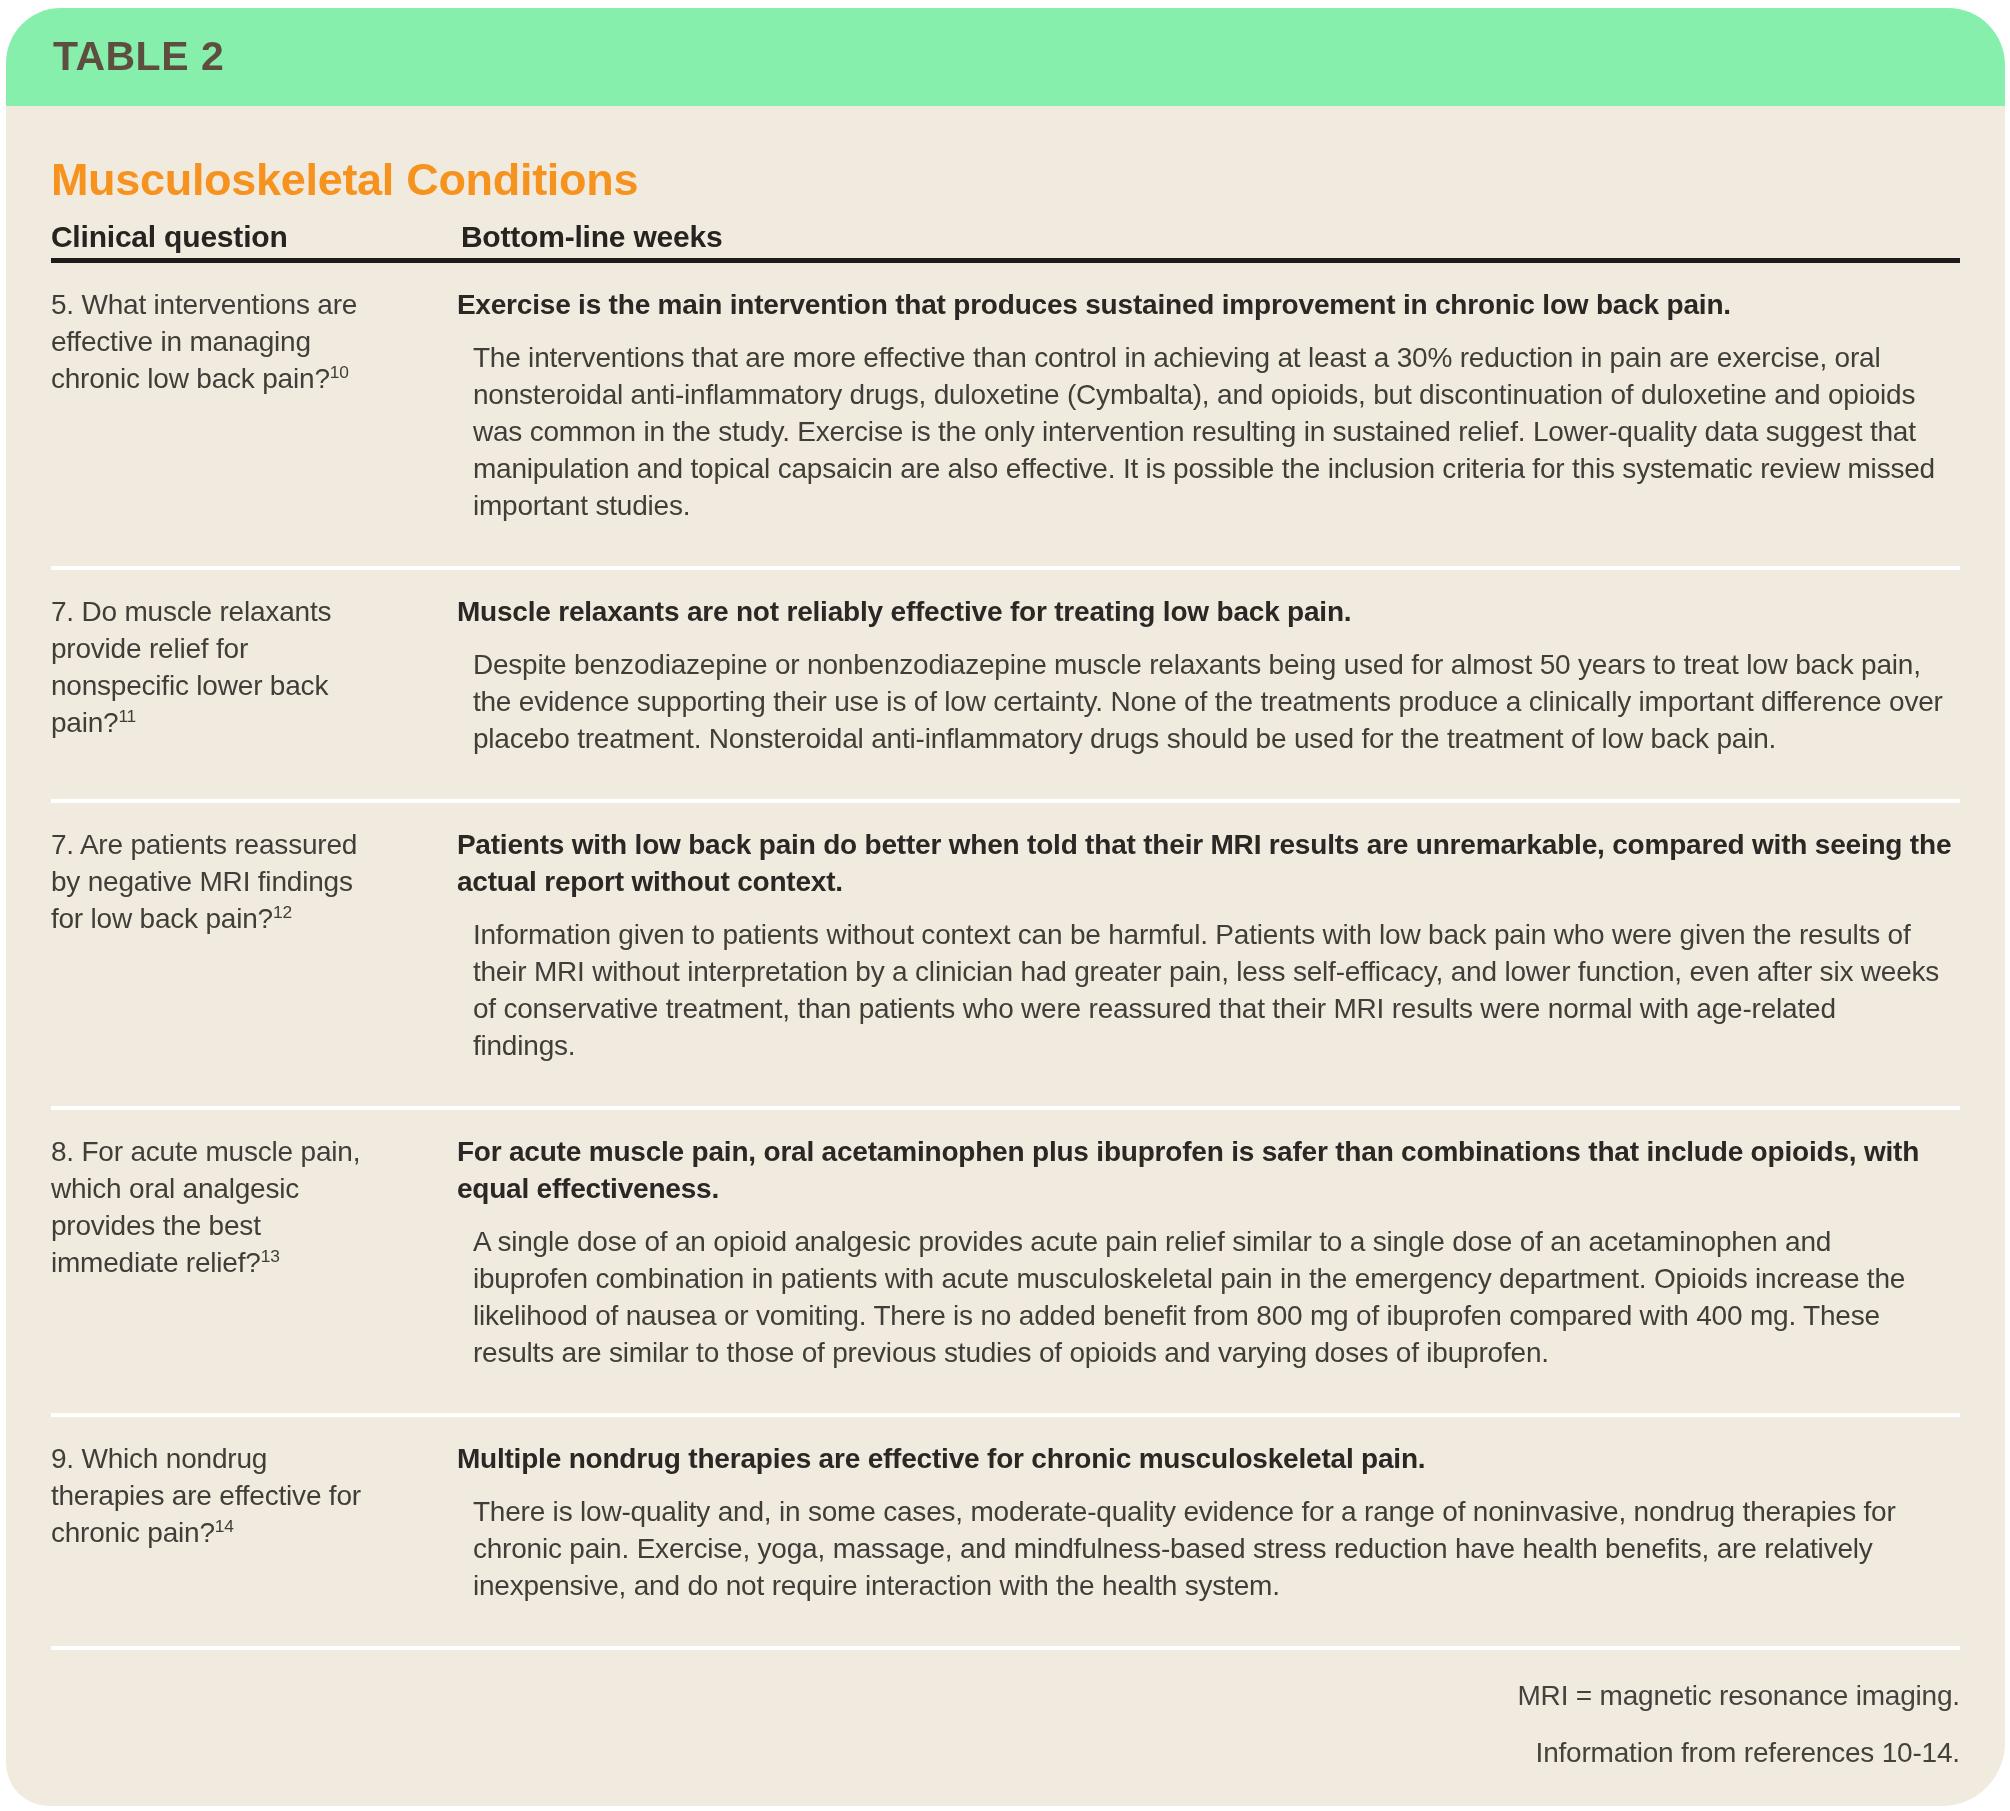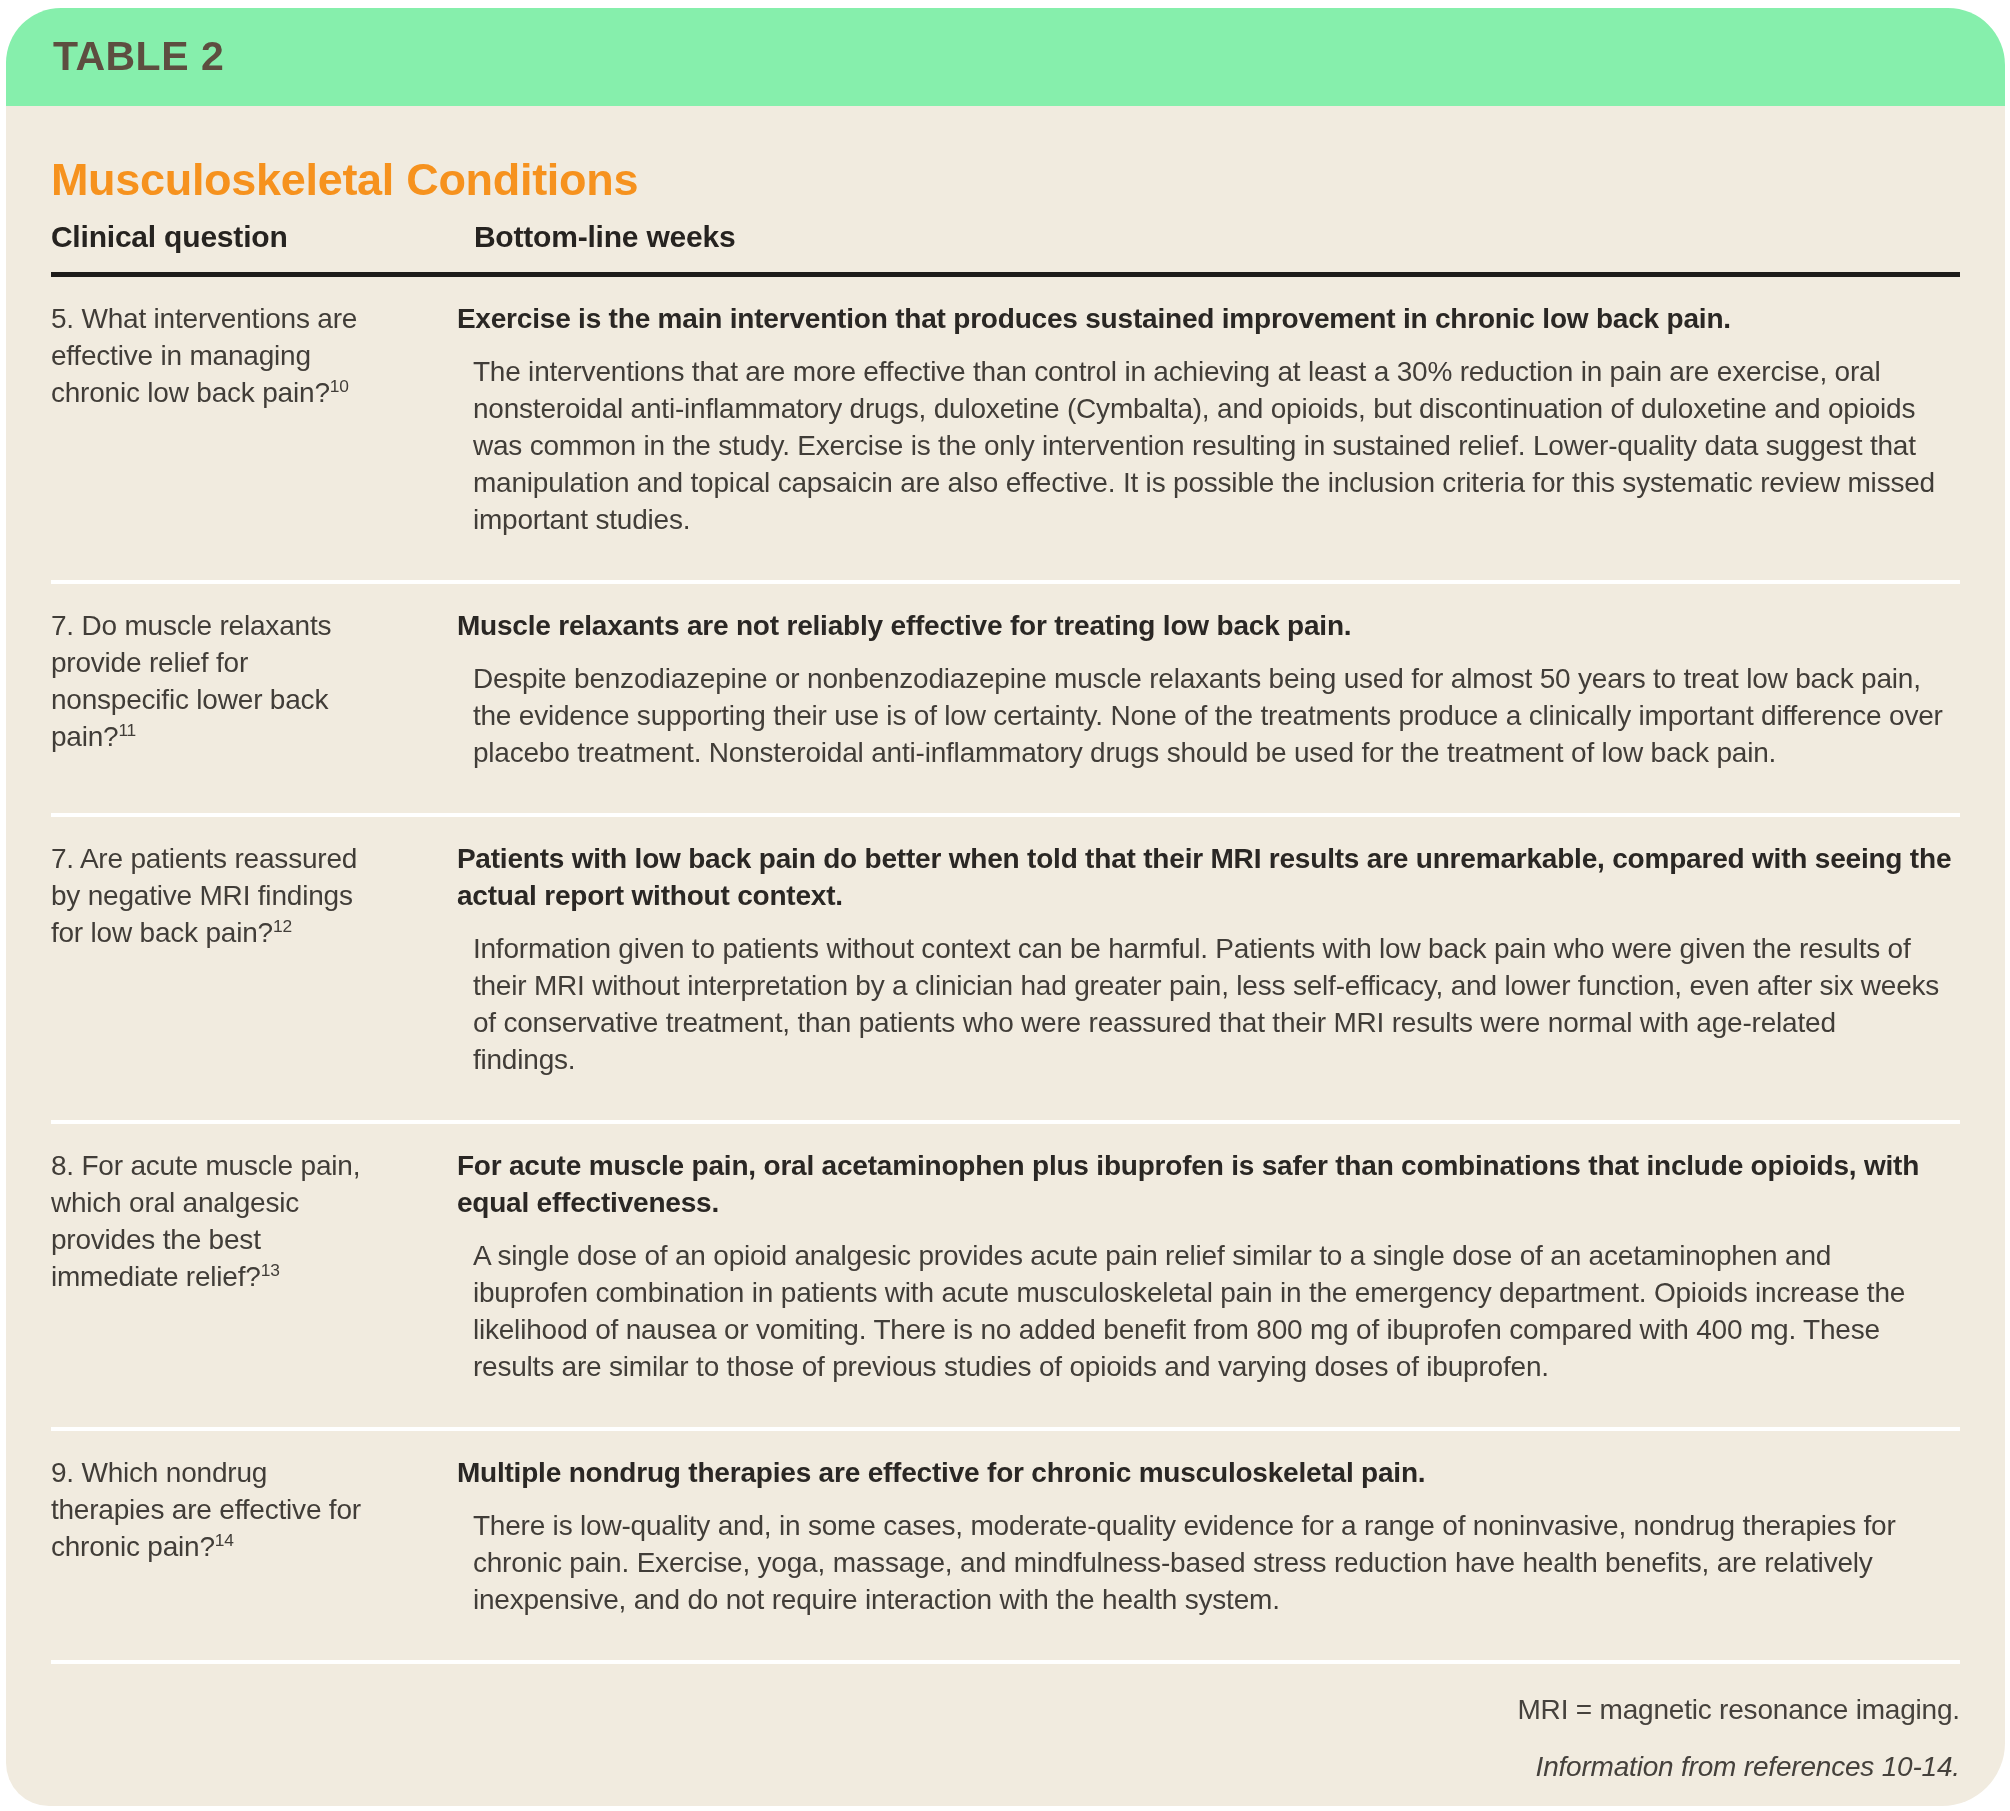--- a/index.html
+++ b/index.html
@@ -50,22 +50,22 @@
     margin: 33px 0 15.7px 0;
     font-size: 45px;
     line-height: 1.1;
     font-weight: bold;
     color: #f6921e;
     letter-spacing: -0.3px;
   }
   .col-headers {
     display: grid;
     grid-template-columns: 406px 1fr;
-    column-gap: 17px;
-    margin-bottom: 18px;
+    column-gap: 4px;
+    margin-bottom: 4px;
   }
   .col-header {
     font-size: 30px;
     font-weight: bold;
     color: #262320;
     letter-spacing: -0.2px;
   }
   .header-rule {
     height: 4.9px;
     background: #1e1c1a;
@@ -109,21 +109,20 @@
     text-align: right;
   }
   .footnote {
     margin: 0 0 19.6px 0;
     font-size: 28px;
     line-height: 37px;
     color: #45413c;
     letter-spacing: -0.2px;
   }
   .footnote.italic {
-    font-style: italic;
     margin-bottom: 0;
   }
 </style>
 </head>
 <body>
 
 <div class="page">
   <div class="card">
 
     <div class="card-header">

